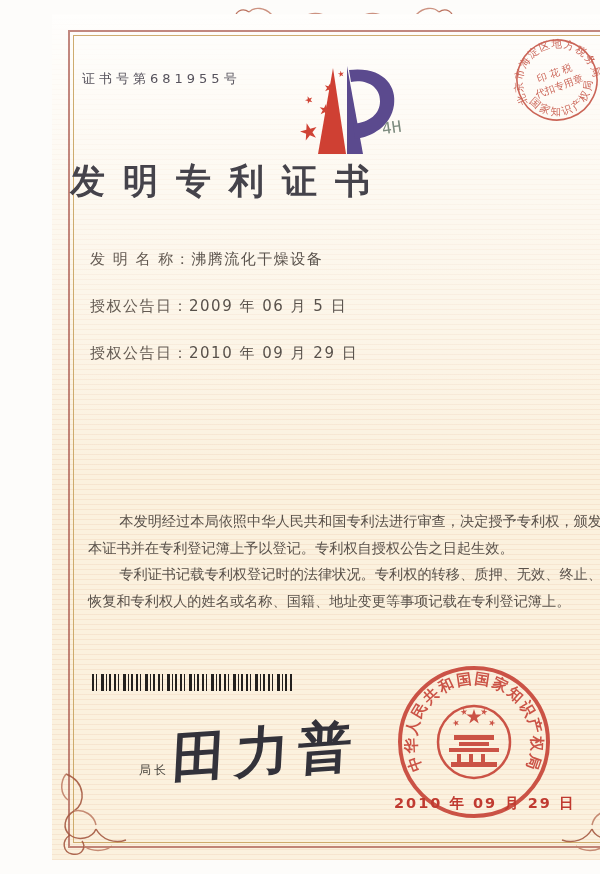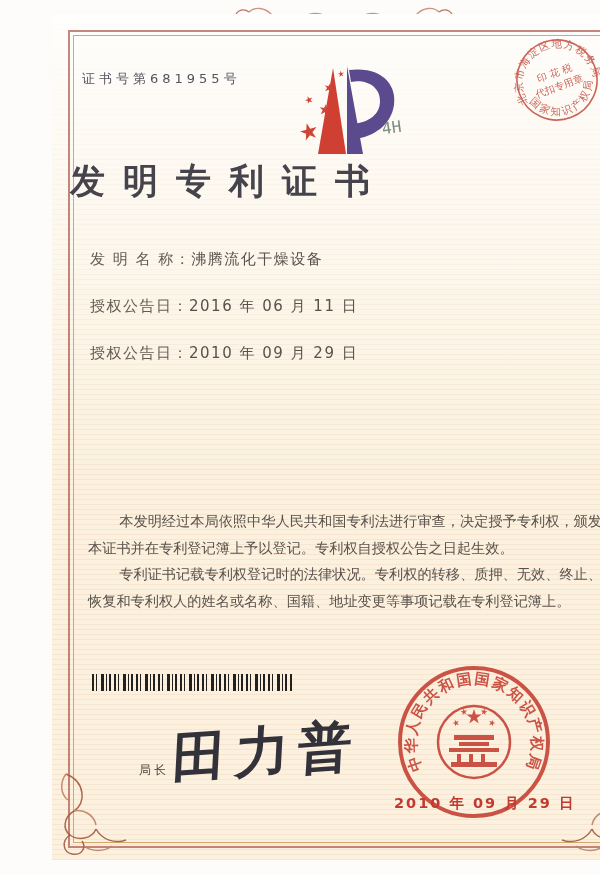--- a/index.html
+++ b/index.html
@@ -123,21 +123,21 @@
 
     <div class="pencil-mark">4H</div>
 
     <div class="title">发明专利证书</div>
 
     <div class="fields">
       <div class="field-row">
         <span class="field-label">发 明 名 称：</span><span class="field-value">沸腾流化干燥设备</span>
       </div>
       <div class="field-row">
-        <span class="field-label">授权公告日：</span><span class="field-value">2016 年 06 月 11 日</span>
+        <span class="field-label">授权公告日：</span><span class="field-value">2009 年 06 月 5 日</span>
       </div>
       <div class="field-row">
         <span class="field-label">授权公告日：</span><span class="field-value">2010 年 09 月 29 日</span>
       </div>
     </div>
 
     <div class="body-text">
       <p>本发明经过本局依照中华人民共和国专利法进行审查，决定授予专利权，颁发本证书并在专利登记簿上予以登记。专利权自授权公告之日起生效。</p>
       <p>专利证书记载专利权登记时的法律状况。专利权的转移、质押、无效、终止、恢复和专利权人的姓名或名称、国籍、地址变更等事项记载在专利登记簿上。</p>
     </div>

